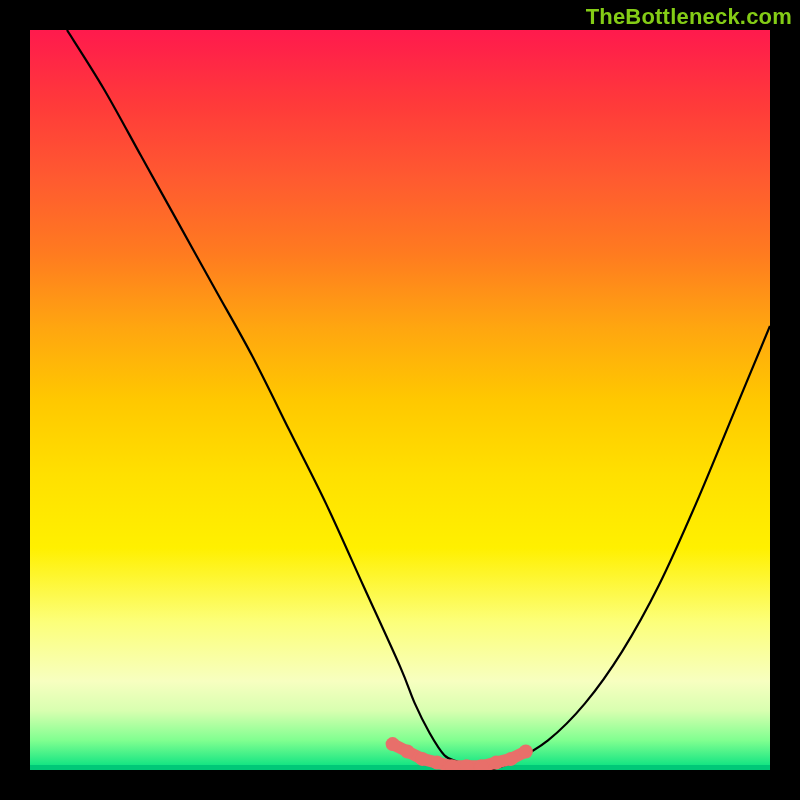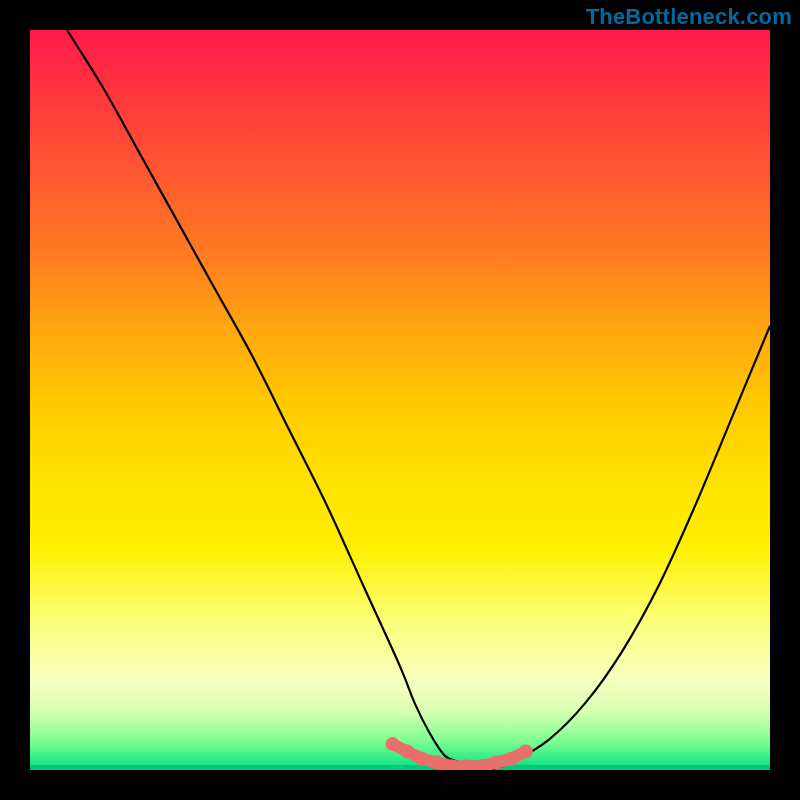--- a/index.html
+++ b/index.html
@@ -65,21 +65,21 @@
     height: 740px;
     pointer-events: none;
   }
   .watermark {
     position: absolute;
     top: 4px;
     right: 8px;
     font-family: Arial, Helvetica, sans-serif;
     font-size: 22px;
     font-weight: 600;
-    color: #0369a1;
+    color: #84cc16;
     letter-spacing: 0.2px;
     user-select: none;
   }
 </style>
 </head>
 <body>
 
 <div class="frame">
 
   <div class="watermark">TheBottleneck.com</div>

